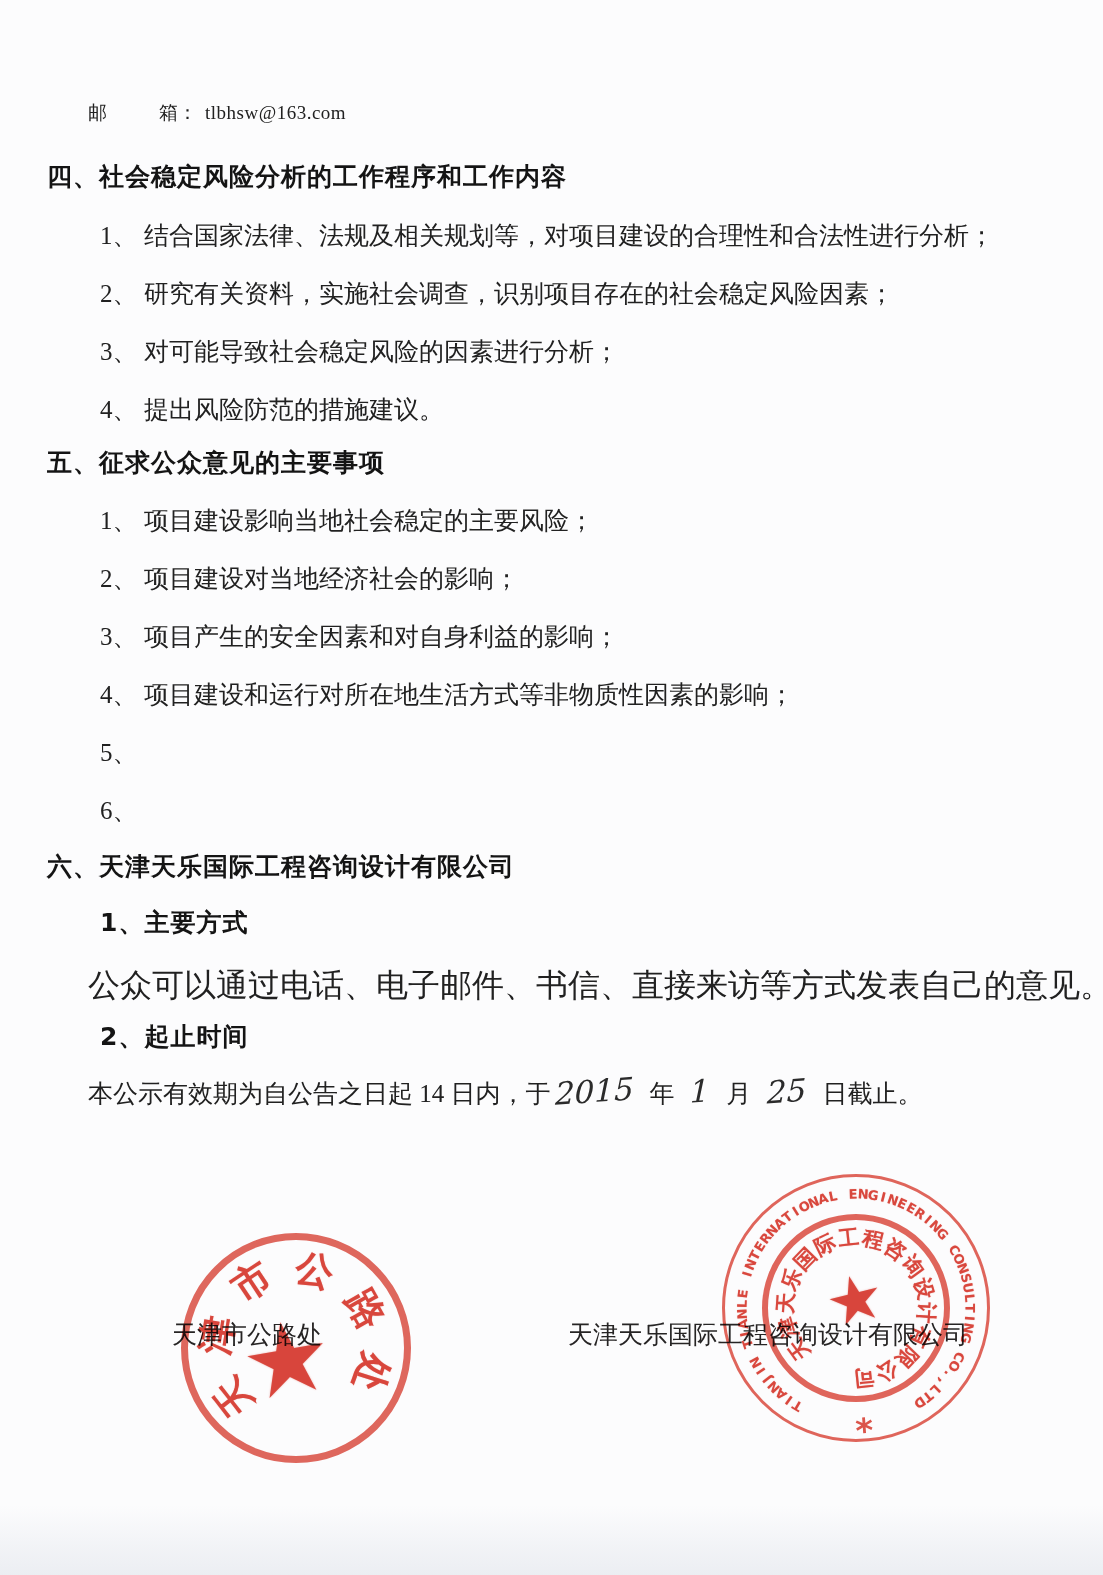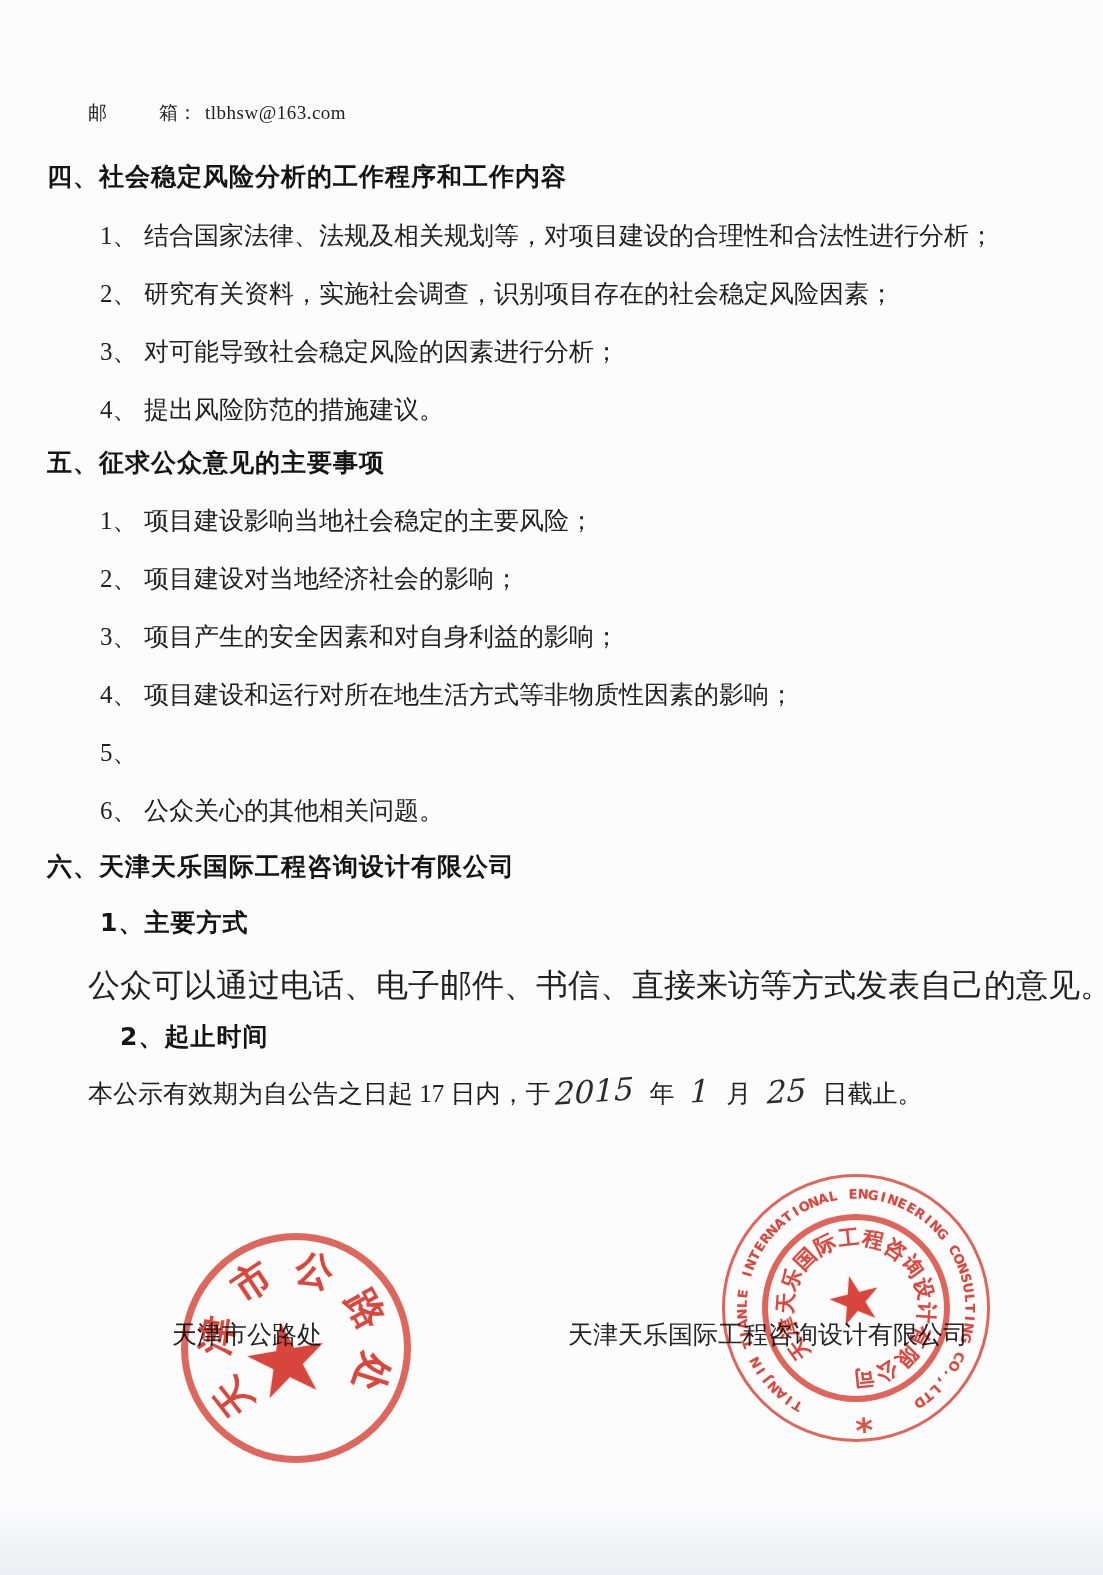--- a/index.html
+++ b/index.html
@@ -14,21 +14,21 @@
   .email-line .val{margin-left:8px;letter-spacing:.5px;}
   .heading{position:absolute;left:47px;font-family:"DejaVu Sans","Liberation Sans",sans-serif;
         font-weight:bold;font-size:25px;color:#141414;letter-spacing:1px;white-space:nowrap;}
   #h4{top:160px;} #h5{top:446px;} #h6{top:850px;}
   .items{position:absolute;left:100px;}
   #items4{top:219px;} #items5{top:504px;}
   .list-row{display:flex;height:26px;margin-bottom:32px;font-size:25px;white-space:nowrap;}
   .list-row .num{width:44px;flex:none;}
   .subhead{position:absolute;left:100px;font-family:"DejaVu Sans","Liberation Sans",sans-serif;
         font-weight:bold;font-size:25px;color:#141414;letter-spacing:1px;white-space:nowrap;}
-  #sub1{top:906px;} #sub2{top:1020px;margin-left:20px;}
+  #sub1{top:906px;} #sub2{top:1020px;}
   .para{position:absolute;left:88px;font-size:32px;white-space:nowrap;font-family:Liberation Mono, monospace;}
   #para1{top:964px;}
   .date-line{position:absolute;left:88px;top:1076px;font-size:25px;display:flex;align-items:baseline;white-space:nowrap;}
   .hand{font-family:"DejaVu Serif",serif;font-style:italic;font-weight:500;font-size:31px;line-height:1;
         display:inline-block;transform:rotate(-4deg) skewX(-5deg);margin:0 4px;color:#2b2b2b;}
   .unit{margin:0 12px;}
   .sig{position:absolute;top:1318px;font-size:25px;color:#262424;white-space:nowrap;z-index:1;}
   #sig-left{left:172px;} #sig-right{left:568px;text-align:right;}
   
   .stamp{position:absolute;mix-blend-mode:multiply;z-index:2;}
@@ -95,32 +95,31 @@
       </div>
       <div class="list-row">
         <span class="num">4、</span>
         <span class="txt">项目建设和运行对所在地生活方式等非物质性因素的影响；</span>
       </div>
       <div class="list-row">
         <span class="num">5、</span>
       </div>
       <div class="list-row">
         <span class="num">6、</span>
-        <span class="txt">公众关心的其他相关问题。</span>
       </div>
     </div>
 
   <div class="heading" id="h6">六、天津天乐国际工程咨询设计有限公司</div>
 
   <div class="subhead" id="sub1">1、主要方式</div>
   <div class="para" id="para1">公众可以通过电话、电子邮件、书信、直接来访等方式发表自己的意见。</div>
   <div class="subhead" id="sub2">2、起止时间</div>
 
   <div class="date-line">
-    <span>本公示有效期为自公告之日起 17 日内，于</span>
+    <span>本公示有效期为自公告之日起 14 日内，于</span>
     <span class="hand">2015</span>
     <span class="unit">年</span>
     <span class="hand">1</span>
     <span class="unit">月</span>
     <span class="hand">25</span>
     <span class="unit">日截止。</span>
   </div>
 
   <div class="sig" id="sig-left">天津市公路处</div>
   <div class="sig" id="sig-right">天津天乐国际工程咨询设计有限公司</div>

